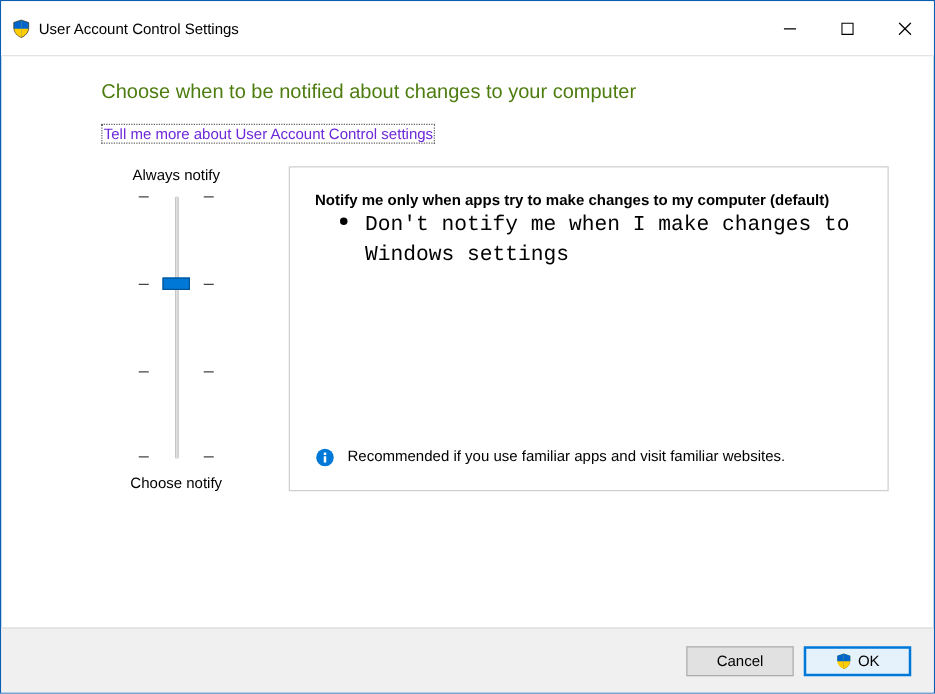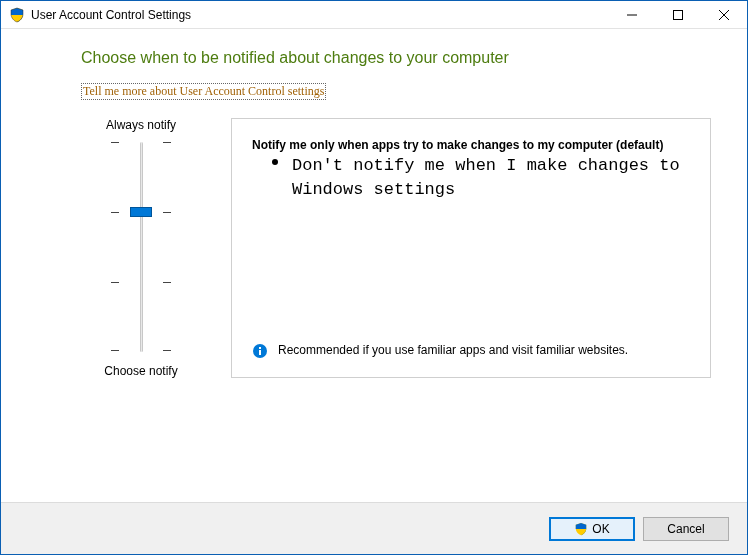--- a/index.html
+++ b/index.html
@@ -13,21 +13,21 @@
     }
     .window {
       width: 748px;
       height: 555px;
       border: 1px solid #0a5fb3;
       background: #fff;
       display: flex;
       flex-direction: column;
     }
     .titlebar {
-      height: 28px;
+      height: 44px;
       display: flex;
       align-items: center;
       padding-left: 8px;
       border-bottom: 1px solid #e3e3e3;
       background: #fff;
     }
     .titlebar-icon { width: 16px; height: 16px; margin-right: 6px; }
     .titlebar-title { flex: 1; font-size: 12px; color: #000; }
     .titlebar-controls { display: flex; height: 100%; }
     .titlebar-btn {
@@ -50,27 +50,26 @@
       font-size: 16px;
       font-weight: 400;
       margin-bottom: 16px;
     }
     .desc {
       font-size: 12px;
       color: #000;
       line-height: 1.4;
     }
     .link {
-      color: #a16207;
+      color: #6d28d9;
       text-decoration: none;
       border: 1px dotted #666;
       padding: 0 1px;
       display: inline-block;
       cursor: pointer;
-      font-family: Liberation Serif, serif;
     }
 
     .main-row {
       display: flex;
       margin-top: 18px;
       gap: 30px;
     }
     .slider-col {
       width: 120px;
       display: flex;
@@ -272,29 +271,29 @@
               </svg>
           </span>
           <div>Recommended if you use familiar apps and visit familiar websites.</div>
         </div>
       </div>
 
     </div>
   </div>
 
   <div class="footer">
+    <button class="btn">
+      <span>Cancel</span>
+    </button>
     <button class="btn btn-default">
       <span class="btn-icon">
         <svg viewBox="0 0 16 16">
             <path d="M8 1 L14 3 V7 C14 11 11 14 8 15 C5 14 2 11 2 7 V3 Z" fill="#fc0"></path>
             <path d="M8 1 L14 3 V7 C14 11 11 14 8 15 V1 Z" fill="#06c"></path>
             <path d="M8 1 L2 3 V8 H8 Z" fill="#06c"></path>
             <path d="M8 8 H14 V7 C14 11 11 14 8 15 Z" fill="#fc0"></path>
           </svg>
       </span>
       <span>OK</span>
     </button>
-    <button class="btn">
-      <span>Cancel</span>
-    </button>
   </div>
 
 </div>
 
 </body></html>

